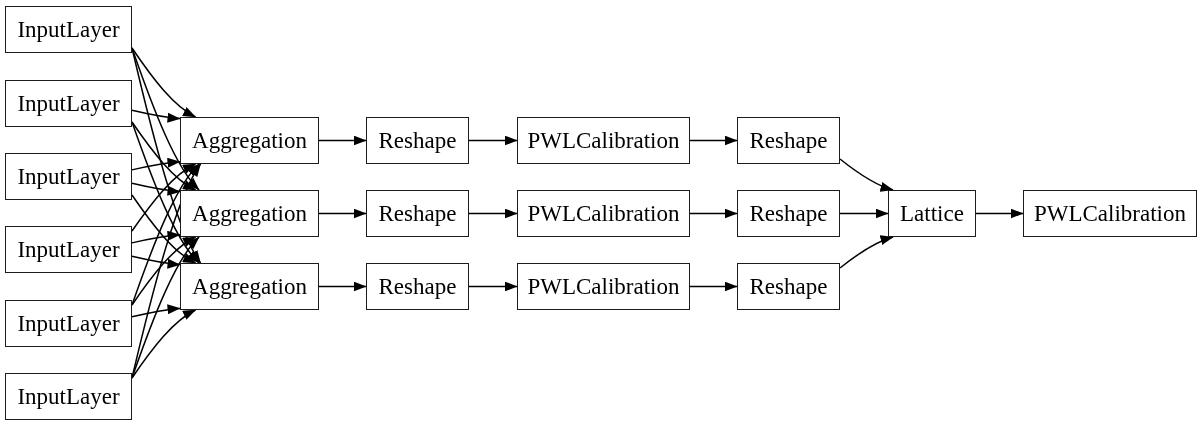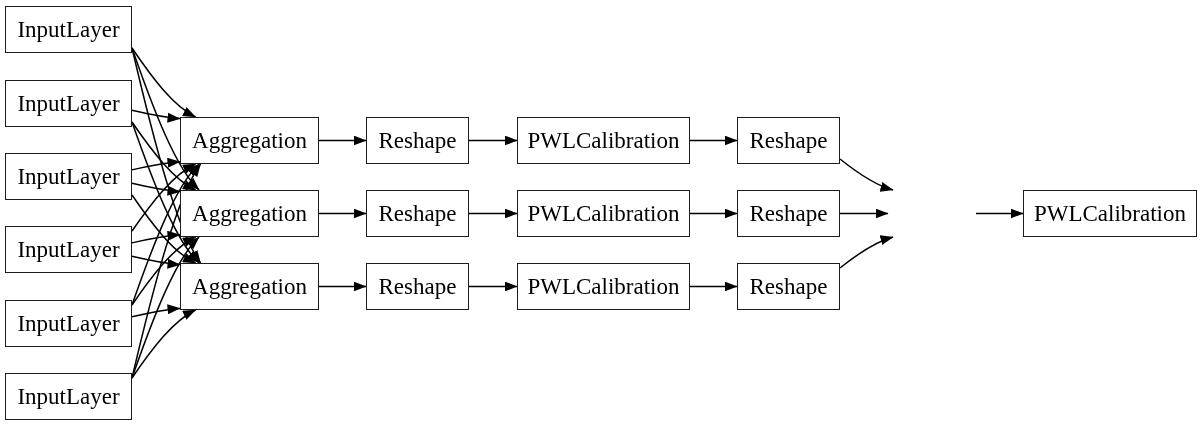--- a/index.html
+++ b/index.html
@@ -138,17 +138,20 @@
       </div>
       <div class="node" style="left: 737px; top: 117px; width: 103px; height: 47px; background: rgb(255, 255, 255); border-color: rgb(28, 28, 28);">
         <span>Reshape</span>
       </div>
       <div class="node" style="left: 737px; top: 190px; width: 103px; height: 47px; background: rgb(255, 255, 255); border-color: rgb(28, 28, 28);">
         <span>Reshape</span>
       </div>
       <div class="node" style="left: 737px; top: 263px; width: 103px; height: 47px; background: rgb(255, 255, 255); border-color: rgb(28, 28, 28);">
         <span>Reshape</span>
       </div>
+      <div class="node" style="left: 888px; top: 190px; width: 88px; height: 47px; background: rgb(255, 255, 255); border-color: rgb(28, 28, 28);">
+        <span>Lattice</span>
+      </div>
       <div class="node" style="left: 1023px; top: 190px; width: 174px; height: 47px; background: rgb(255, 255, 255); border-color: rgb(28, 28, 28);">
         <span>PWLCalibration</span>
       </div>
     </div>
 </div>
 
 </body></html>

